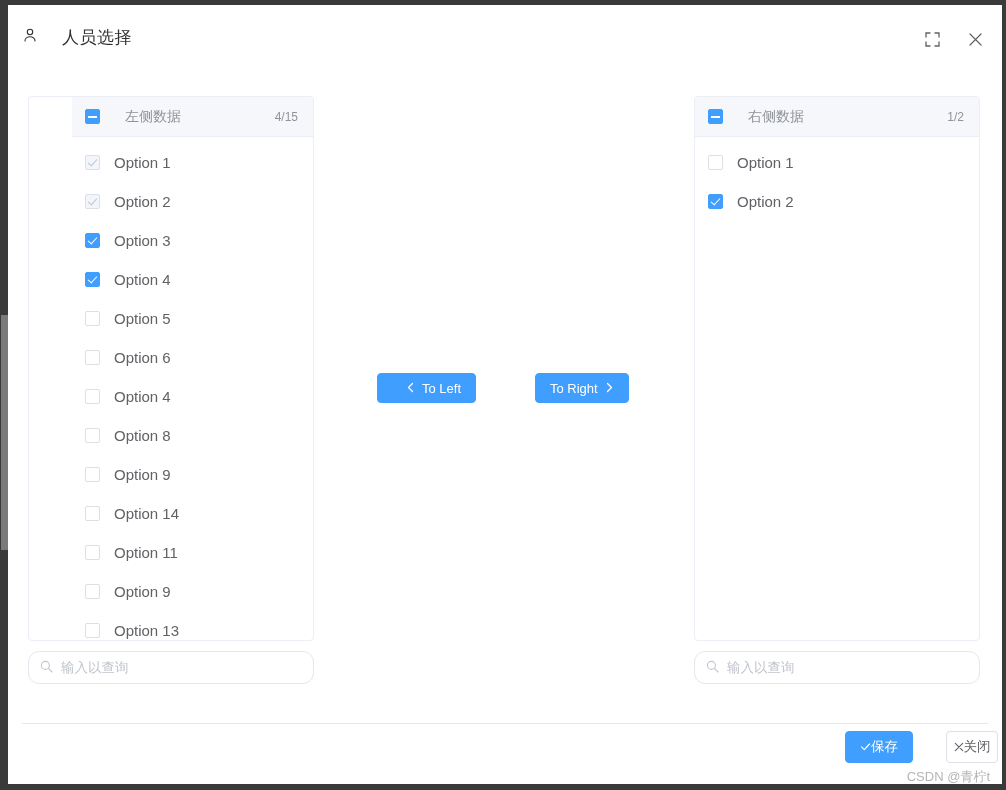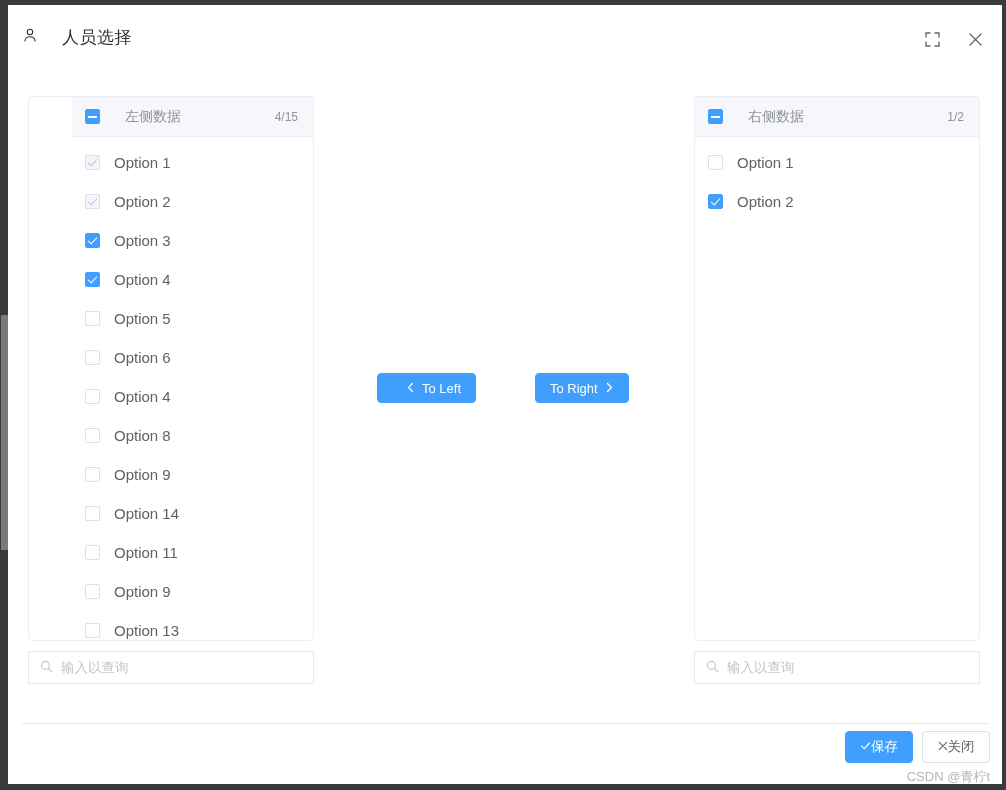--- a/index.html
+++ b/index.html
@@ -193,21 +193,21 @@
     background: #fff;
   }
 
   
   .search-box {
     position: absolute;
     top: 580px;
     width: 286px;
     height: 33px;
     border: 1px solid #e4e7ed;
-    border-radius: 0;
+    border-radius: 11px;
     background: #fff;
     display: flex;
     align-items: center;
     padding: 0 11px;
     gap: 8px;
   }
   #search-left  { left: 20px; }
   #search-right { left: 686px; }
   .search-box .sph {
     font-size: 13.5px;
@@ -247,32 +247,32 @@
     position: absolute;
     top: 726px;
     height: 32px;
     border-radius: 4px;
     font-size: 13.5px;
     display: flex;
     align-items: center;
     justify-content: center;
     gap: 0;
     cursor: pointer;
-    font-family: Liberation Serif, serif;
+    font-family: Liberation Sans, sans-serif;
   }
   #btn-save {
     right: 89px;
     width: 68px;
     background: #409eff;
     border: 1px solid #409eff;
     color: #fff;
   }
   #btn-cancel {
-    right: 12px;
-    width: 68px;
+    right: 4px;
+    width: 52px;
     background: #fff;
     border: 1px solid #dcdfe6;
     color: #606266;
   }
   #watermark {
     position: absolute;
     right: 12px;
     top: 763px;
     font-size: 13px;
     color: #b5b5b5;

